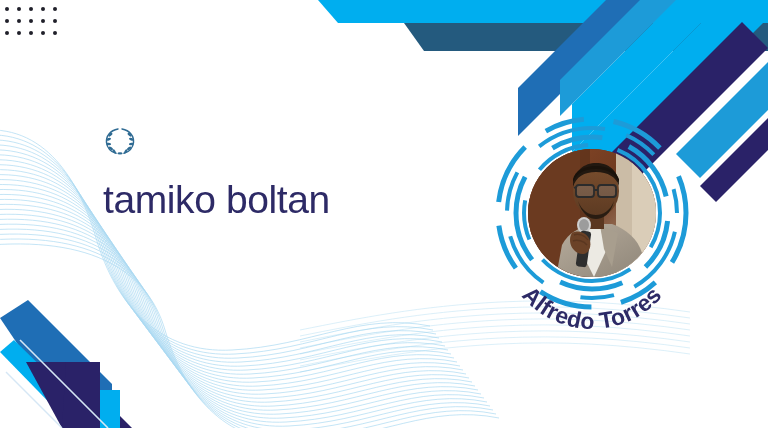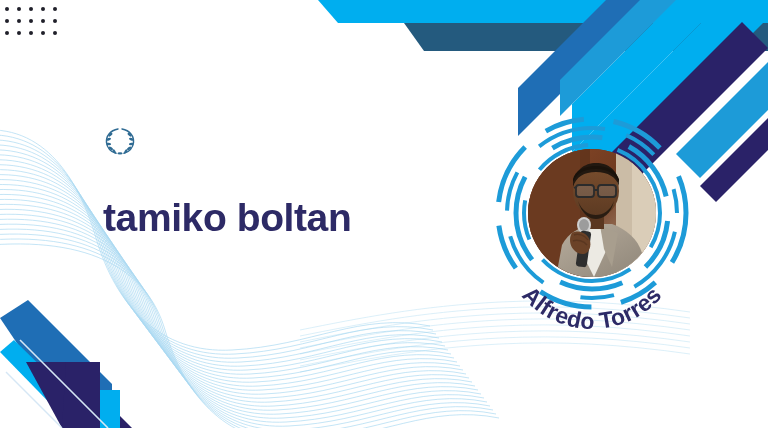--- a/index.html
+++ b/index.html
@@ -38,23 +38,23 @@
   }
   
   #title-block {
     position: absolute;
     left: 103px; top: 126px;
     width: 380px;
     z-index: 40;
   }
   #wreath-icon { display: block; width: 34px; height: 30px; }
   #page-title {
-    margin-top: 42px;
+    margin-top: 24px;
     font-size: 39px;
-    font-weight: bold;
+    font-weight: normal;
     letter-spacing: -0.4px;
     color: #2d2a66;
     line-height: 1.05;
     white-space: nowrap;
   }
   
   #portrait-block {
     position: absolute;
     left: 492px; top: 113px;
     width: 200px; height: 200px;

